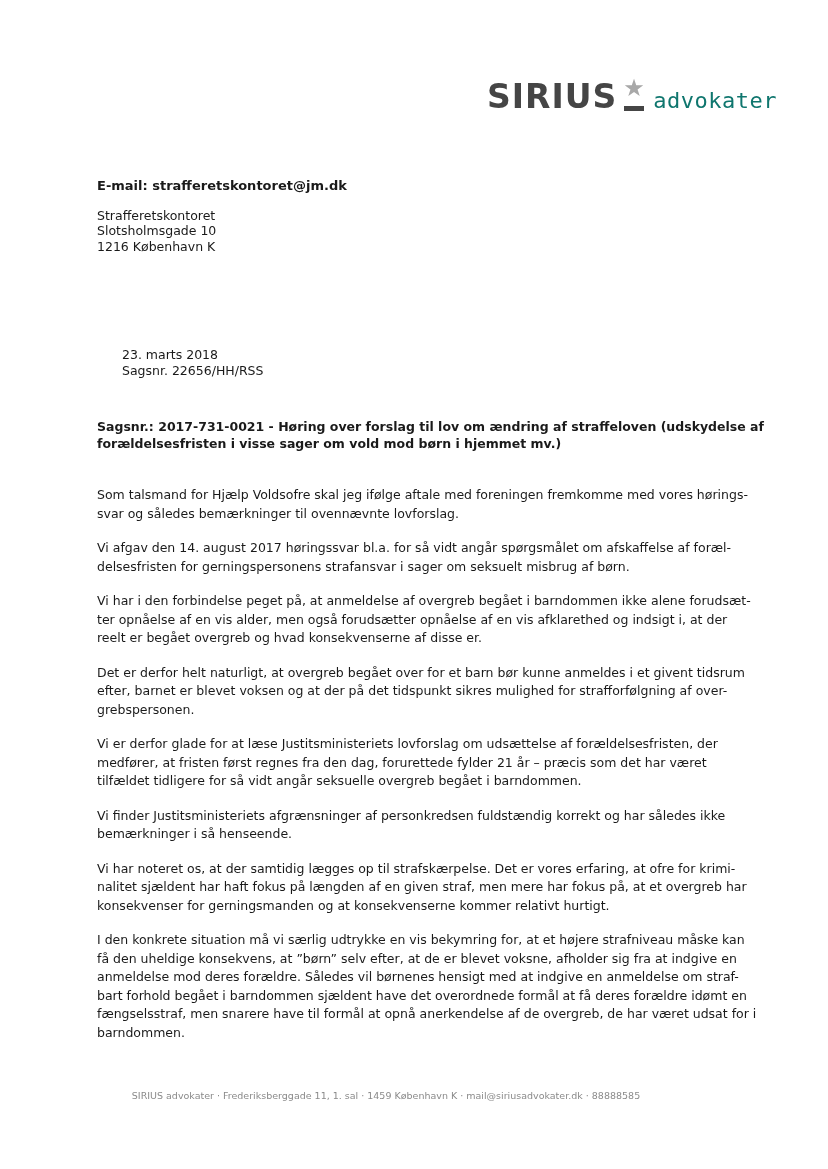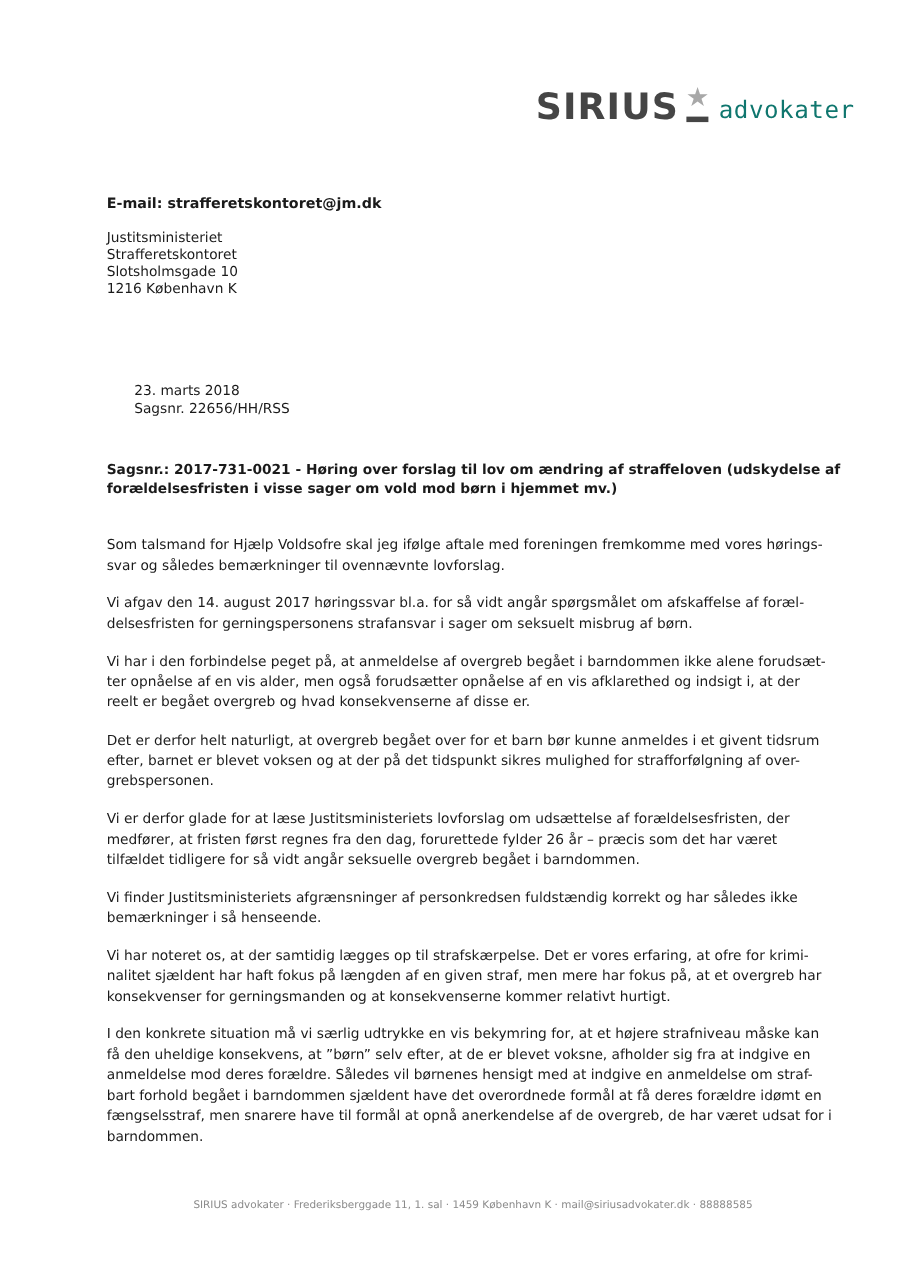--- a/index.html
+++ b/index.html
@@ -11,53 +11,52 @@
   .logo-mark .star { position: absolute; left: 2px; top: 0; font-size: 24px; color: #a8a8a8; line-height: 24px; }
   .logo-mark .bar { position: absolute; left: 3px; bottom: 3px; width: 20px; height: 5px; background: #454545; }
   .logo-adv { font-family: "DejaVu Sans Mono", monospace; font-size: 22px; color: #0f766e; line-height: 26px; letter-spacing: 0.5px; }
 
   .addr { position: absolute; left: 97px; top: 178px; font-size: 12.5px; line-height: 15.5px; }
   .addr .email { font-weight: bold; font-size: 13px; margin-bottom: 14px; }
   .meta { position: absolute; left: 97px; top: 347px; font-size: 12.5px; line-height: 16px; margin-left: 25px; }
   .subject { position: absolute; left: 97px; top: 418px; width: 690px; font-weight: bold; font-size: 12.5px; line-height: 17px; }
   .body { position: absolute; left: 97px; top: 470px; width: 660px; font-size: 12.5px; line-height: 18.5px; }
   .body p { margin: 16px 0 16px 0; }
-  .footer { position: absolute; left: 0; width: 772px; top: 1090px; text-align: center; font-size: 9.5px; color: #8a8a8a; padding-left: 44px; }
+  .footer { position: absolute; left: 0; width: 772px; top: 1090px; text-align: center; font-size: 9.5px; color: #8a8a8a; }
 </style>
 </head>
 <body>
 
 <div class="logo">
   <span class="logo-sirius">SIRIUS</span>
   <span class="logo-mark">
     <span class="star">★</span>
       <span class="bar"></span>
   </span>
   <span class="logo-adv">advokater</span>
 </div>
 
 <div class="addr">
   <div class="email">E-mail: strafferetskontoret@jm.dk</div>
-  <div>Justitsministeriet</div>
   <div>Strafferetskontoret</div>
   <div>Slotsholmsgade 10</div>
   <div>1216 København K</div>
 </div>
 
 <div class="meta">
   <div>23. marts 2018</div>
   <div>Sagsnr. 22656/HH/RSS</div>
 </div>
 
 <div class="subject">Sagsnr.: 2017-731-0021 - Høring over forslag til lov om ændring af straffeloven (udskydelse af forældelsesfristen i visse sager om vold mod børn i hjemmet mv.)</div>
 
 <div class="body">
   <p>Som talsmand for Hjælp Voldsofre skal jeg ifølge aftale med foreningen fremkomme med vores hørings-svar og således bemærkninger til ovennævnte lovforslag.</p>
   <p>Vi afgav den 14. august 2017 høringssvar bl.a. for så vidt angår spørgsmålet om afskaffelse af foræl-delsesfristen for gerningspersonens strafansvar i sager om seksuelt misbrug af børn.</p>
   <p>Vi har i den forbindelse peget på, at anmeldelse af overgreb begået i barndommen ikke alene forudsæt-ter opnåelse af en vis alder, men også forudsætter opnåelse af en vis afklarethed og indsigt i, at der reelt er begået overgreb og hvad konsekvenserne af disse er.</p>
   <p>Det er derfor helt naturligt, at overgreb begået over for et barn bør kunne anmeldes i et givent tidsrum efter, barnet er blevet voksen og at der på det tidspunkt sikres mulighed for strafforfølgning af over-grebspersonen.</p>
-  <p>Vi er derfor glade for at læse Justitsministeriets lovforslag om udsættelse af forældelsesfristen, der medfører, at fristen først regnes fra den dag, forurettede fylder 26 år – præcis som det har været tilfældet tidligere for så vidt angår seksuelle overgreb begået i barndommen.</p>
+  <p>Vi er derfor glade for at læse Justitsministeriets lovforslag om udsættelse af forældelsesfristen, der medfører, at fristen først regnes fra den dag, forurettede fylder 21 år – præcis som det har været tilfældet tidligere for så vidt angår seksuelle overgreb begået i barndommen.</p>
   <p>Vi finder Justitsministeriets afgrænsninger af personkredsen fuldstændig korrekt og har således ikke bemærkninger i så henseende.</p>
   <p>Vi har noteret os, at der samtidig lægges op til strafskærpelse. Det er vores erfaring, at ofre for krimi-nalitet sjældent har haft fokus på længden af en given straf, men mere har fokus på, at et overgreb har konsekvenser for gerningsmanden og at konsekvenserne kommer relativt hurtigt.</p>
   <p>I den konkrete situation må vi særlig udtrykke en vis bekymring for, at et højere strafniveau måske kan få den uheldige konsekvens, at ”børn” selv efter, at de er blevet voksne, afholder sig fra at indgive en anmeldelse mod deres forældre. Således vil børnenes hensigt med at indgive en anmeldelse om straf-bart forhold begået i barndommen sjældent have det overordnede formål at få deres forældre idømt en fængselsstraf, men snarere have til formål at opnå anerkendelse af de overgreb, de har været udsat for i barndommen.</p>
 </div>
 
 <div class="footer">SIRIUS advokater · Frederiksberggade 11, 1. sal · 1459 København K · mail@siriusadvokater.dk · 88888585</div>
 
 </body></html>

